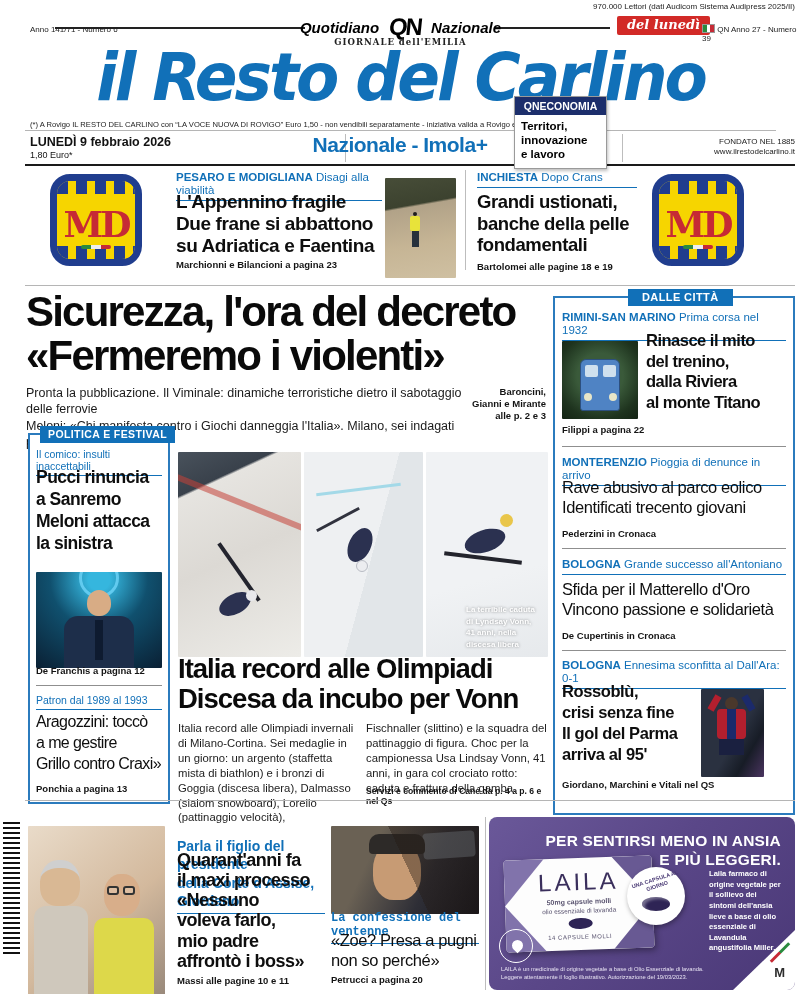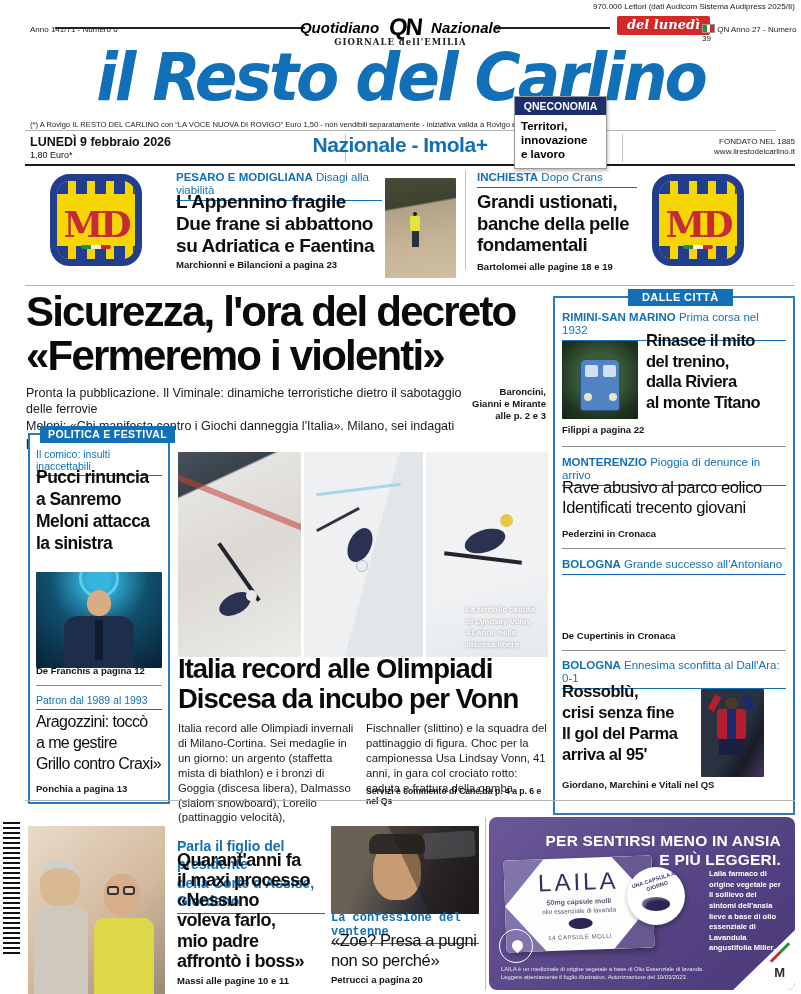--- a/index.html
+++ b/index.html
@@ -217,20 +217,22 @@
   </div>
   <div class="abs hl light pre" style="left:562px;top:477px;font-size:16.5px;line-height:1.22;">Rave abusivo al parco eolico
 Identificati trecento giovani</div>
   <div class="abs by" style="left:562px;top:528px;">Pederzini in Cronaca</div>
   <div class="sep" style="left:562px;top:548px;width:224px;"></div>
 
   <div class="abs kick u" style="left:562px;top:558px;width:224px;">
     <span class="tag">BOLOGNA</span>
     <span class="sub">Grande successo all'Antoniano</span>
   </div>
+  <div class="abs hl light pre" style="left:562px;top:579px;font-size:16.5px;line-height:1.22;">Sfida per il Matterello d'Oro
+Vincono passione e solidarietà</div>
   <div class="abs by" style="left:562px;top:630px;">De Cupertinis in Cronaca</div>
   <div class="sep" style="left:562px;top:650px;width:224px;"></div>
 
   <div class="abs kick u" style="left:562px;top:659px;width:224px;">
     <span class="tag">BOLOGNA</span>
     <span class="sub">Ennesima sconfitta al Dall'Ara: 0-1</span>
   </div>
   <div class="abs hl bold pre" style="left:562px;top:681px;font-size:16.5px;line-height:1.28;letter-spacing:-0.4px;">Rossoblù,
 crisi senza fine
 Il gol del Parma

